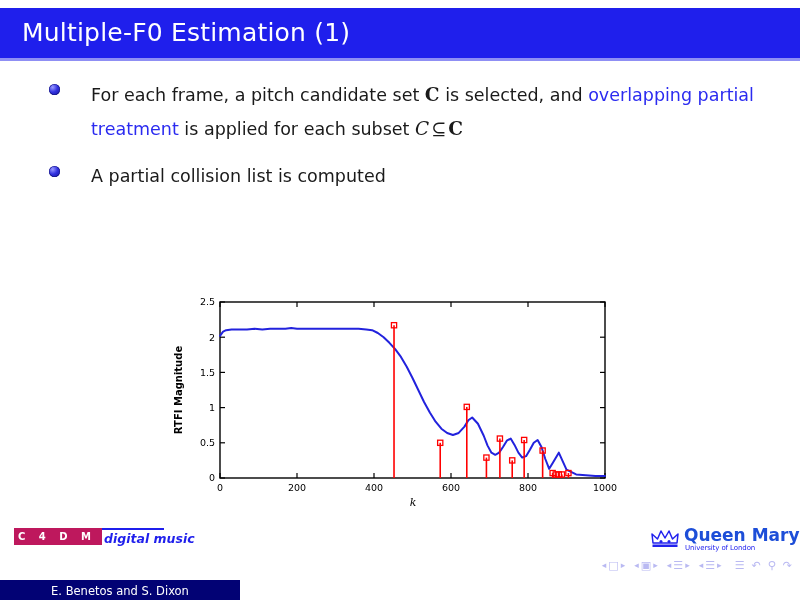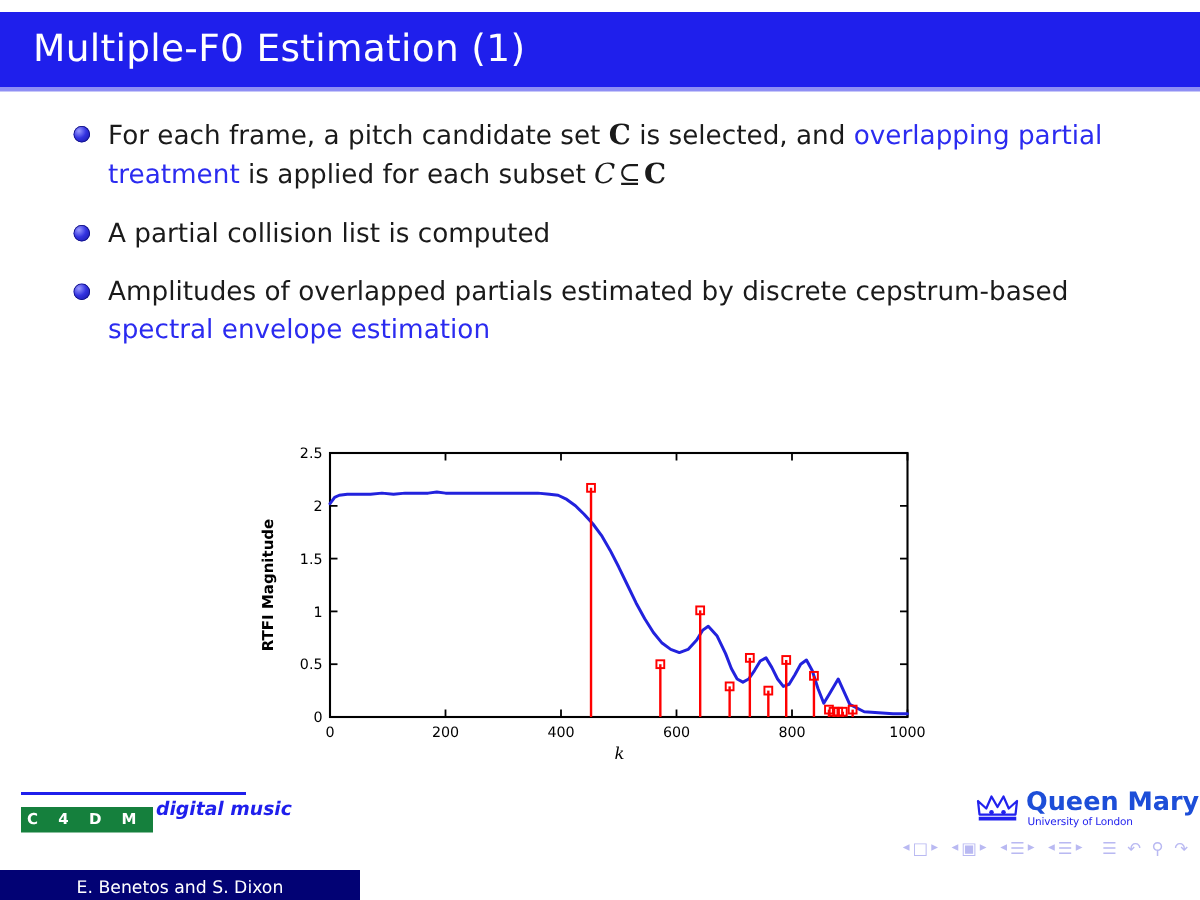--- a/index.html
+++ b/index.html
@@ -45,25 +45,25 @@
   }
 
   
   #content {
     position: absolute;
     left: 0; top: 78px;
     width: 800px;
   }
   .bullet-row {
     position: relative;
-    padding-left: 72px;
+    padding-left: 91px;
     padding-right: 40px;
     margin-bottom: 14px;
     font-size: 17.5px;
-    line-height: 25px;
+    line-height: 33px;
     color: #1a1a1a;
   }
   .bullet-dot {
     position: absolute;
     left: 49px;
     top: 6px;
     width: 11px;
     height: 11px;
     border-radius: 50%;
     background: radial-gradient(circle at 33% 30%, #9a9aff 0%, #3333e0 45%, #11119c 100%);
@@ -102,23 +102,23 @@
     left: 0; top: 524px;
     width: 800px; height: 34px;
   }
   #dm-logo {
     position: absolute;
     left: 14px; top: 4px;
     width: 160px; height: 22px;
   }
   #dm-block {
     position: absolute;
-    left: 0; top: 10px;
+    left: 0; top: 0;
     width: 88px; height: 17px;
-    background: #15803d;
+    background: #be185d;
   }
   #dm-block-text {
     position: absolute;
     left: 4px; top: 2px;
     color: #ffffff;
     font-size: 10px;
     letter-spacing: 5px;
     font-weight: bold;
     line-height: 13px;
   }
@@ -234,24 +234,20 @@
   <div class="bullet-row">
     <span class="bullet-dot"></span>
     <span><span>For each frame, a pitch candidate set </span><span class="mathbf">C</span><span> is selected, and </span><span class="hl">overlapping partial treatment</span><span> is applied for each subset </span><span class="mathit">C</span><span class="mathop">⊆</span><span class="mathbf">C</span></span>
   </div>
 
   <div class="bullet-row">
     <span class="bullet-dot"></span>
     <span>A partial collision list is computed</span>
   </div>
 
-  <div class="bullet-row">
-    <span class="bullet-dot"></span>
-    <span><span>Amplitudes of overlapped partials estimated by discrete cepstrum-based </span><span class="hl">spectral envelope estimation</span></span>
-  </div>
 
 </div>
 
 <div id="figure">
   <svg id="plot-svg" width="460" height="225" viewBox="0 0 460 225">
 
     <g id="g-axes">
       <rect x="52" y="16" width="385" height="176" fill="#ffffff" stroke="#000000" stroke-width="1.4"></rect>
     </g>
     <g id="g-ticks">

